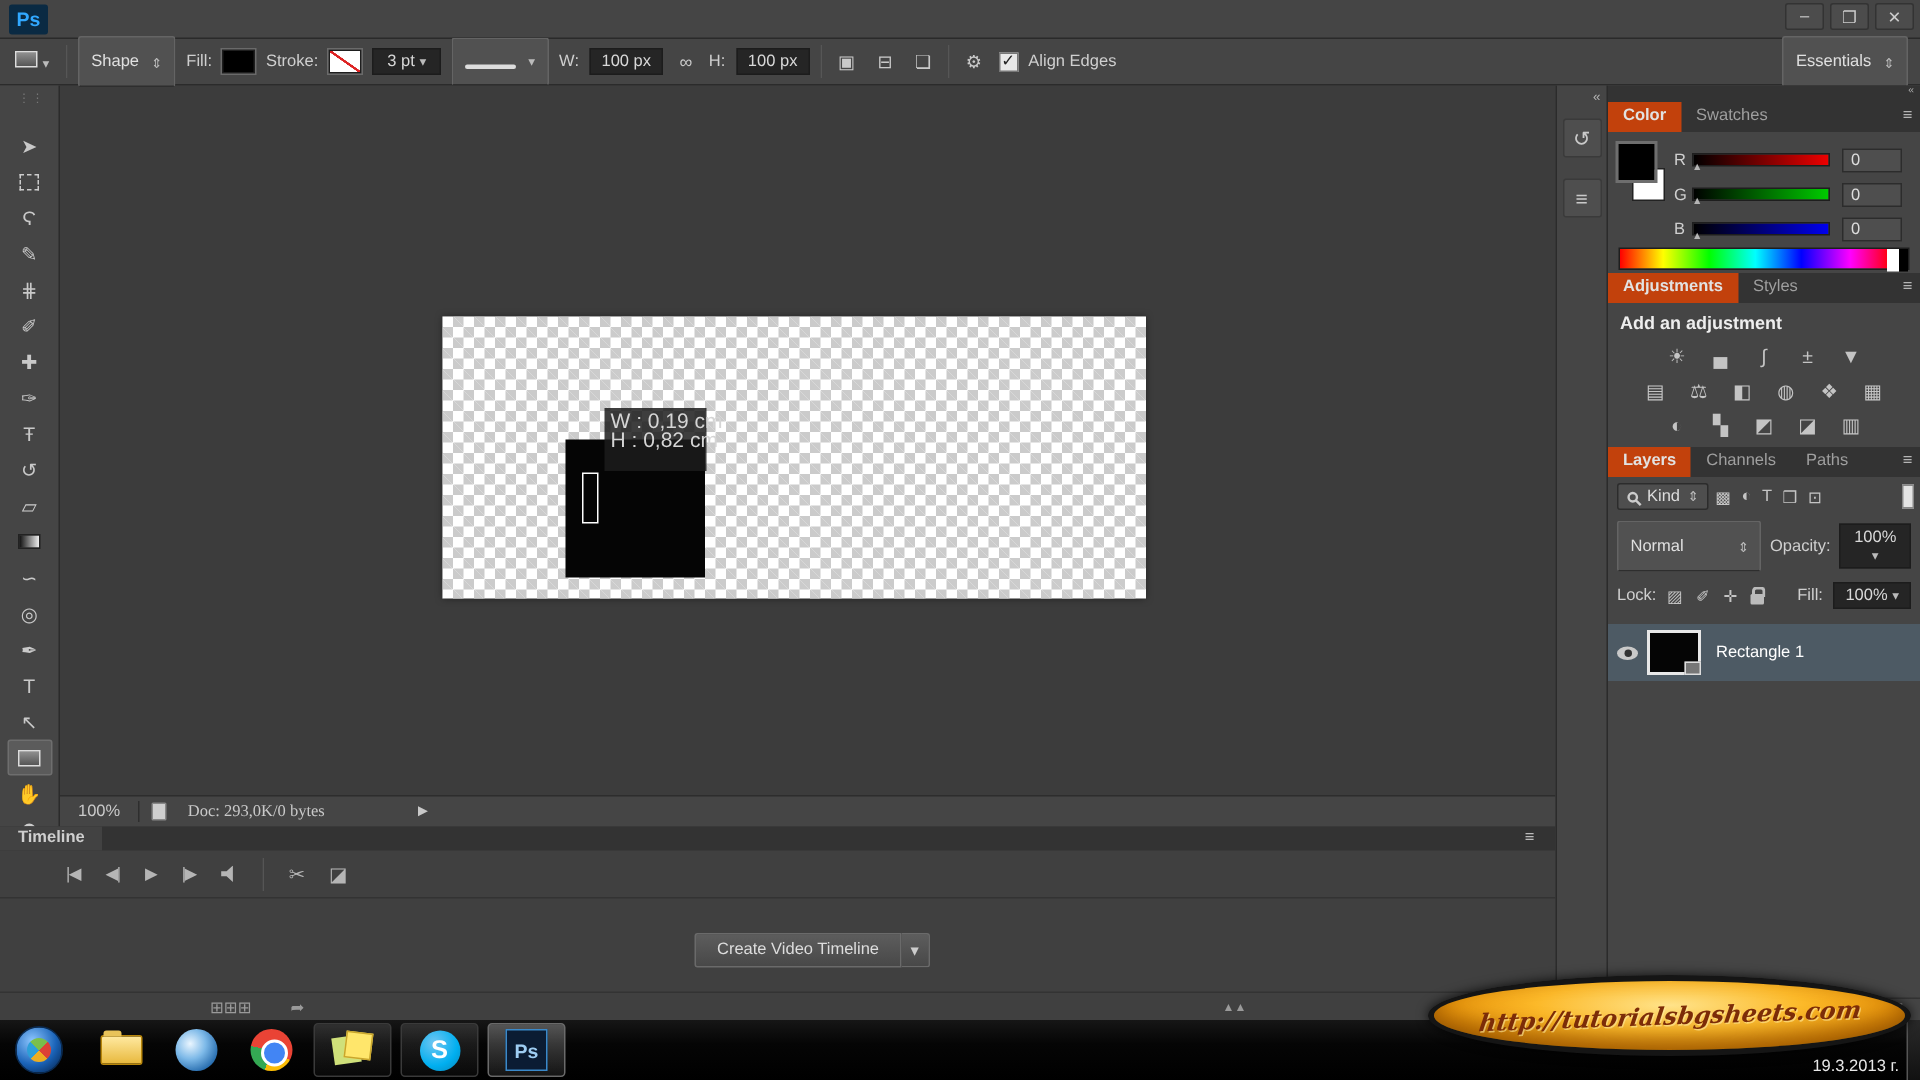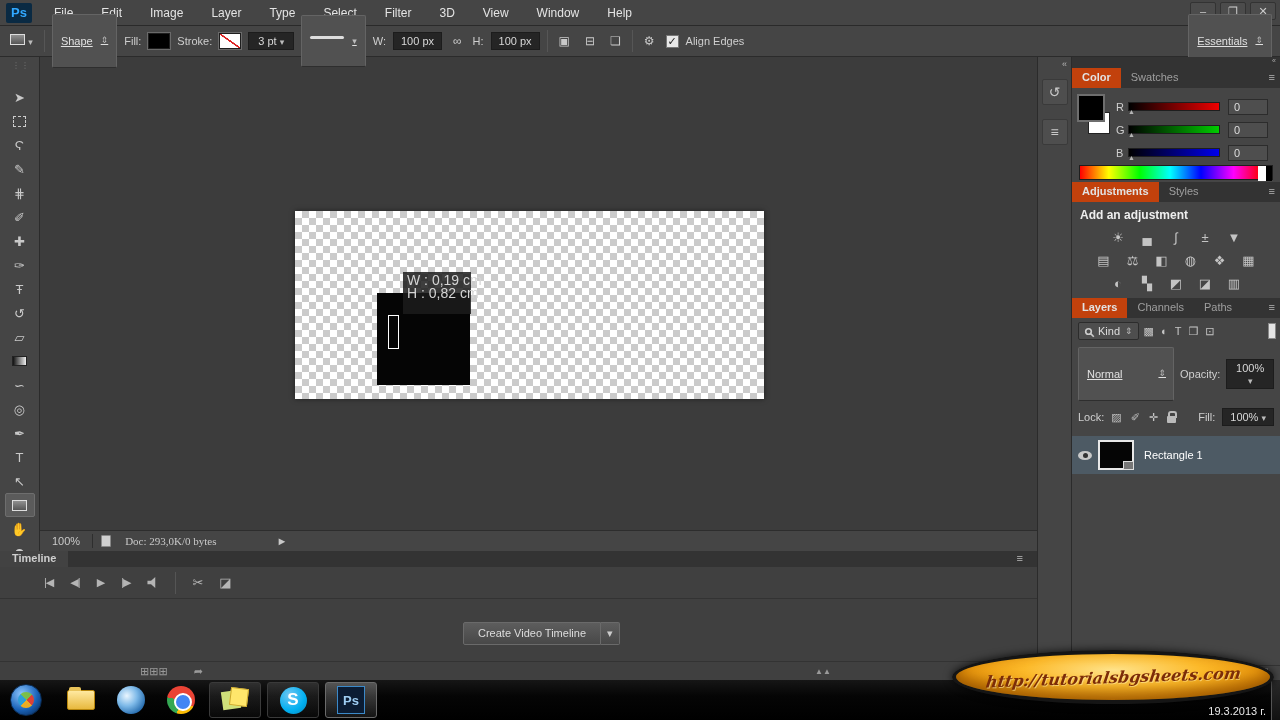--- a/index.html
+++ b/index.html
@@ -21,22 +21,22 @@
             color:#ccc; font-size:11px; background:#4c4c4c; border:1px solid #333; border-radius:2px; }
 
   #optionsbar { position:absolute; left:0; top:26px; width:1280px; height:31px;
                 background:#454545; border-bottom:1px solid #2b2b2b;
                 display:flex; align-items:center; gap:7px; padding-left:6px; }
   .osep { width:1px; height:22px; background:#353535; border-right:1px solid #565656; }
   .olabel { color:#cfcfcf; }
   .valbox { background:#252525; border:1px solid #1c1c1c; color:#d8d8d8;
             padding:2px 7px; min-width:46px; text-align:center; }
   .dd { background:#515151; border:1px solid #646464; border-bottom-color:#2e2e2e;
-        border-radius:2px; color:#e0e0e0; padding:20px 8px; display:flex;
-        align-items:flex-start; gap:8px;text-decoration:underline; }
+        border-radius:2px; color:#e0e0e0; padding:10px 8px; display:flex;
+        align-items:flex-end; gap:8px; }
   .swatch { width:22px; height:16px; border:1px solid #1e1e1e; outline:1px solid #6a6a6a; }
   .sw-black { background:#000; }
   .sw-nostroke { background:linear-gradient(to top right,#fff 46%,#d22 47%,#d22 53%,#fff 54%); }
   .obtn { color:#c9c9c9; font-size:12px; padding:2px 4px; }
   .checkbox { width:13px; height:13px; background:#e8e8e8; border:1px solid #777;
               color:#222; font-size:11px; line-height:11px; text-align:center; }
   .stroke-line { width:34px; height:3px; background:#ddd; border-radius:2px; }
   .caret { font-size:9px; color:#bbb; }
 
   
@@ -224,33 +224,20 @@
                     font-size:16px; color:#7c2c08; transform:rotate(-2deg) skewX(-10deg);
                     text-shadow:1px 1px 0 rgba(255,235,160,.6); white-space:nowrap; }
 </style>
 </head>
 <body>
 
 <div id="screen">
 
   <div id="menubar">
     <div class="pslogo">Ps</div>
-    <div id="menus">
-        <span class="menu-item">File</span>
-        <span class="menu-item">Edit</span>
-        <span class="menu-item">Image</span>
-        <span class="menu-item">Layer</span>
-        <span class="menu-item">Type</span>
-        <span class="menu-item">Select</span>
-        <span class="menu-item">Filter</span>
-        <span class="menu-item">3D</span>
-        <span class="menu-item">View</span>
-        <span class="menu-item">Window</span>
-        <span class="menu-item">Help</span>
-      </div>
     <div id="winbtns">
       <span class="winbtn">–</span>
       <span class="winbtn">❐</span>
       <span class="winbtn">✕</span>
     </div>
   </div>
 
   <div id="optionsbar">
     <span class="obtn"><span class="ico-rect" style="display:inline-block"></span> <span class="caret">▾</span></span>
     <span class="osep"></span>

